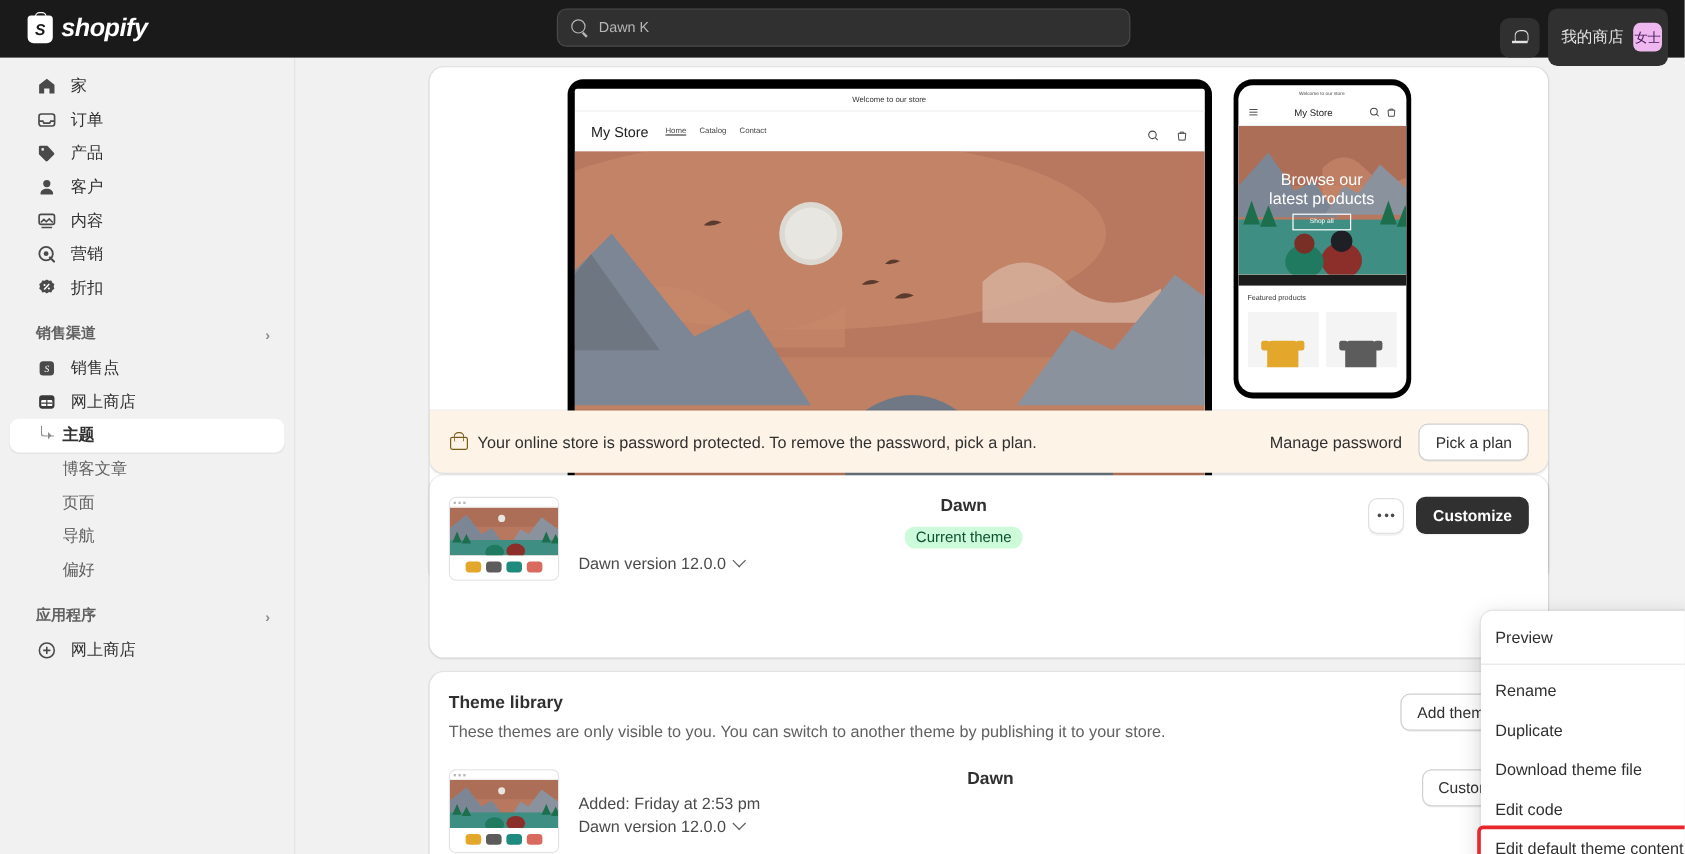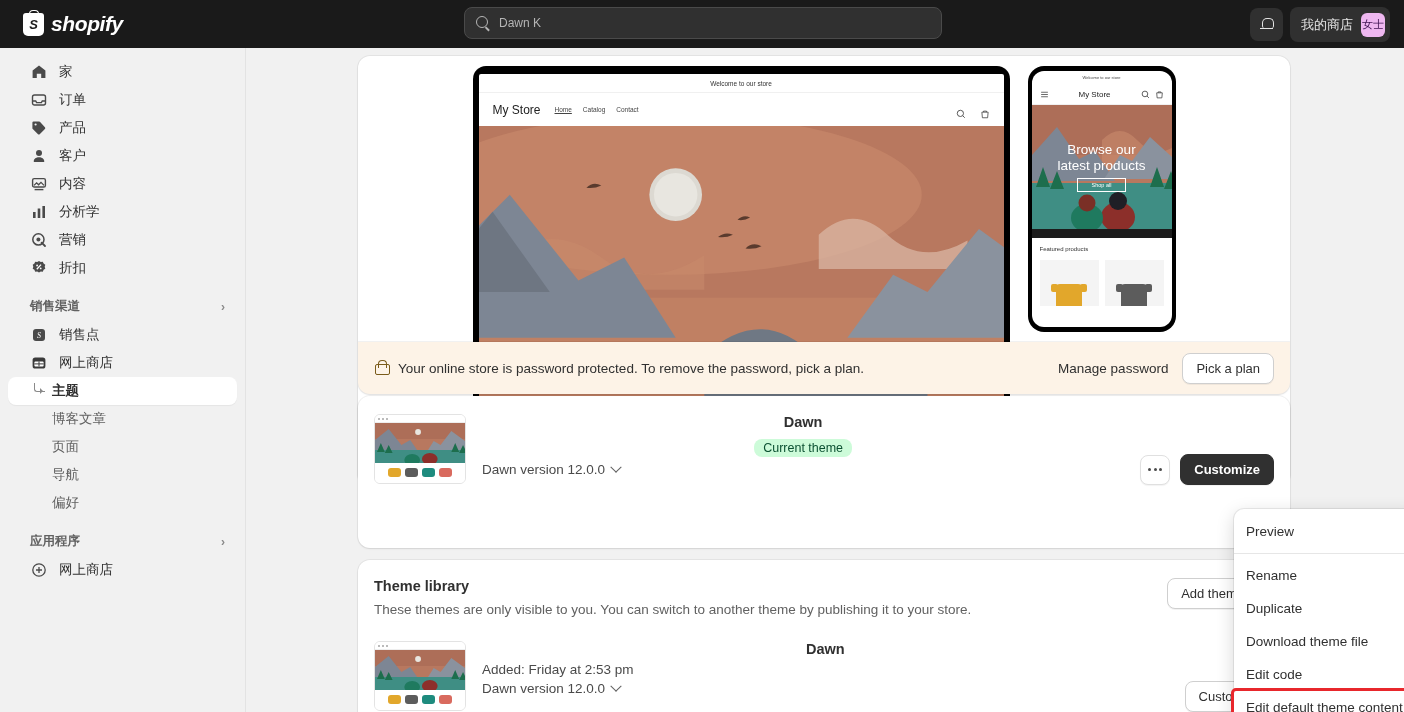--- a/index.html
+++ b/index.html
@@ -56,21 +56,21 @@
   .bell-ico{ position:relative; width:13px; height:15px; }
   .bell-ico::before{
     content:""; position:absolute; top:1px; left:1.5px; width:10px; height:9px;
     border:1.4px solid #e3e3e3; border-radius:5px 5px 2px 2px; border-bottom:none;
   }
   .bell-ico::after{
     content:""; position:absolute; bottom:3px; left:0; width:13px; height:1.4px;
     background:#e3e3e3; box-shadow:0 3px 0 -1px #e3e3e3;
   }
   .store-chip {
-    height: 35px; background: #303030; border-radius: 8px;
+    height: 48px; background: #303030; border-radius: 8px;
     display: flex; align-items: center; gap: 8px; padding: 0 5px 0 11px;
   }
   .store-name { color: #e3e3e3; font-size: 13px; }
   .avatar {
     width: 24px; height: 24px; border-radius: 6px; background: #eeb7f0;
     display: flex; align-items: center; justify-content: center;
     font-size: 11px; color: #3c1150;
   }
 
   
@@ -196,21 +196,21 @@
   .th-sw i { width:13px; height:9px; border-radius:3px; display:block; }
   .theme-meta { flex: 1; }
   .theme-title-row { display: flex; align-items: center; gap: 9px; margin-bottom: 5px; flex-direction: column; }
   .theme-title { font-size: 14.5px; font-weight: bold; color: #303030; }
   .badge {
     background: #cdfbd9; color: #0c5132; font-size: 12.5px;
     padding: 2px 9px; border-radius: 8px;
   }
   .theme-sub { font-size: 13.5px; color: #4a4a4a; margin-bottom: 4px; }
   .theme-ver { font-size: 13.5px; color: #4a4a4a; display: flex; align-items: center; gap: 7px; }
-  .theme-actions { display: flex; align-items: center; gap: 10px; margin-top: 40px; }
+  .theme-actions { display: flex; align-items: center; gap: 10px; }
   .dots-btn {
     width: 30px; height: 30px; border-radius: 8px; background: #fff;
     border: 1px solid #e0e0e0; display: flex; align-items: center;
     justify-content: center; gap: 2.5px;
     box-shadow: 0 1px 1px rgba(0,0,0,0.05);
   }
   .dots-btn i { width: 3px; height: 3px; border-radius: 50%; background: #4a4a4a; display: block; }
 
   
   #library-card { left: 112px; top: 512px; width: 932px; height: 200px; }
@@ -298,30 +298,20 @@
   </div>
   <div class="nav-item">
     <span class="nav-ico">
         <svg width="16" height="16" viewBox="0 0 16 16">
           <rect x="1.6" y="2.6" width="12.8" height="8.4" rx="1.6" fill="none" stroke="#4a4a4a" stroke-width="1.4"></rect>
           <path d="M3 9.4 5.6 6.8l2 2L10 6.4l3 3" fill="none" stroke="#4a4a4a" stroke-width="1.3"></path>
           <path d="M3.6 13.6h8.8" stroke="#4a4a4a" stroke-width="1.4"></path>
         </svg>
       </span>
     <span>内容</span>
-  </div>
-  <div class="nav-item">
-    <span class="nav-ico">
-        <svg width="16" height="16" viewBox="0 0 16 16">
-          <rect x="2" y="8" width="2.6" height="6" fill="#4a4a4a"></rect>
-          <rect x="6.7" y="4.5" width="2.6" height="9.5" fill="#4a4a4a"></rect>
-          <rect x="11.4" y="2" width="2.6" height="12" fill="#4a4a4a"></rect>
-        </svg>
-      </span>
-    <span>分析学</span>
   </div>
   <div class="nav-item">
     <span class="nav-ico">
         <svg width="16" height="16" viewBox="0 0 16 16">
           <circle cx="7.4" cy="7.4" r="5.6" fill="none" stroke="#4a4a4a" stroke-width="1.5"></circle>
           <circle cx="7.4" cy="7.4" r="2" fill="#4a4a4a"></circle>
           <path d="M10.6 10.6 14 14" stroke="#4a4a4a" stroke-width="1.8" stroke-linecap="round"></path>
         </svg>
       </span>
     <span>营销</span>

